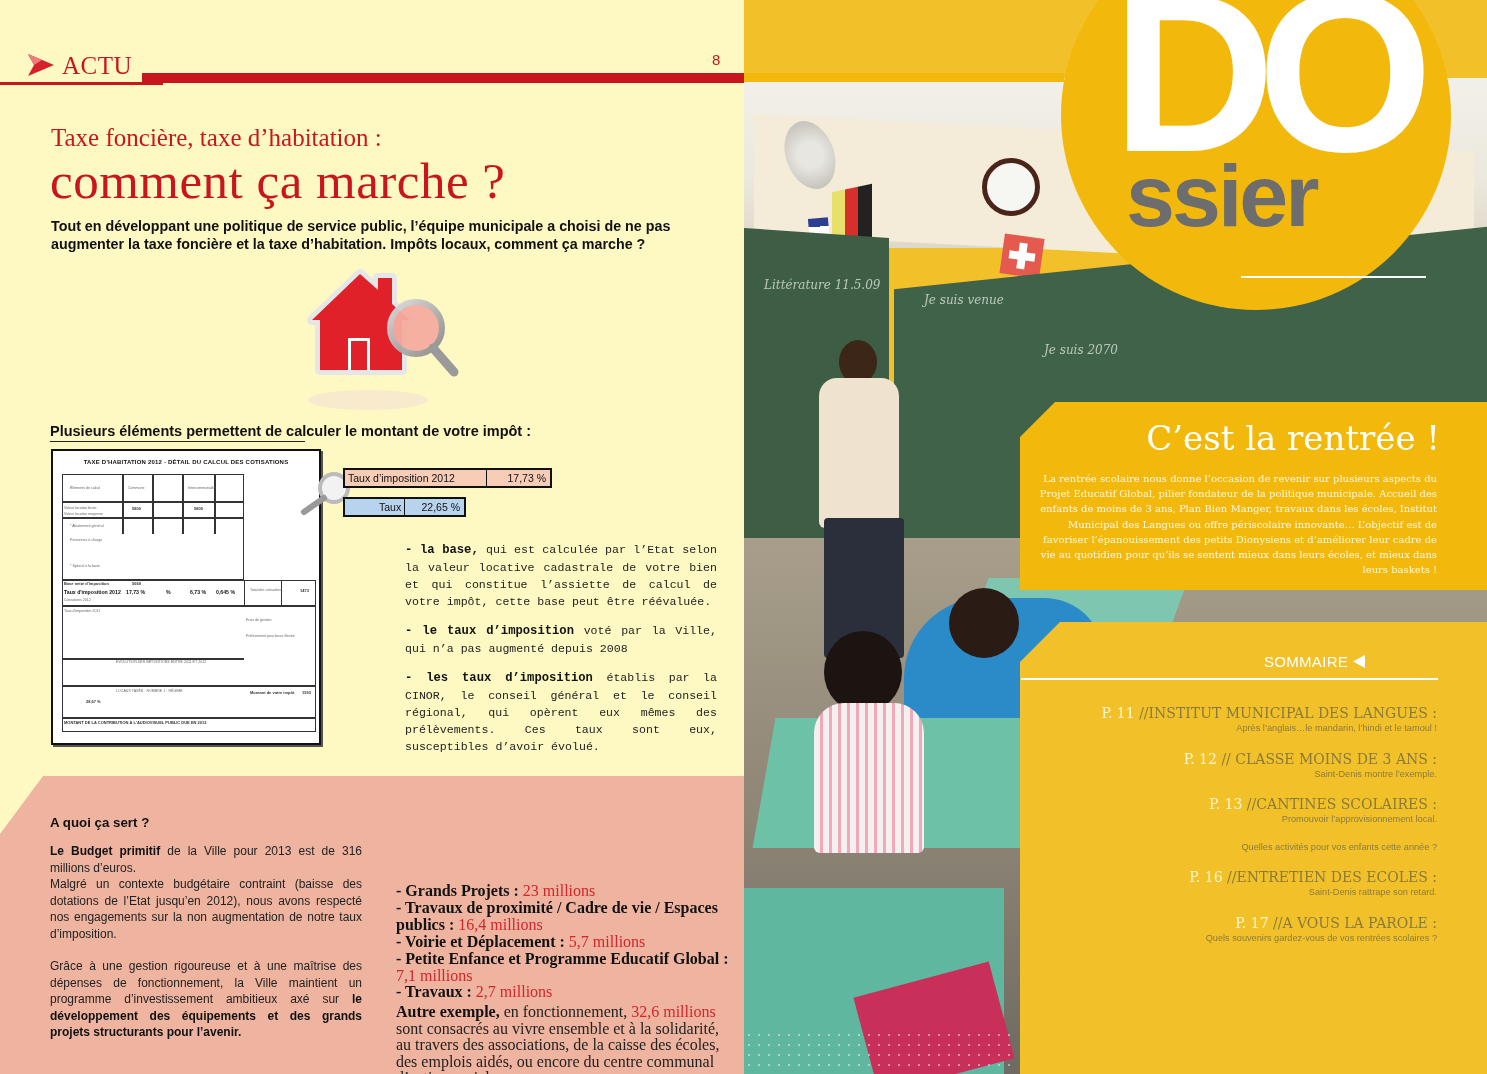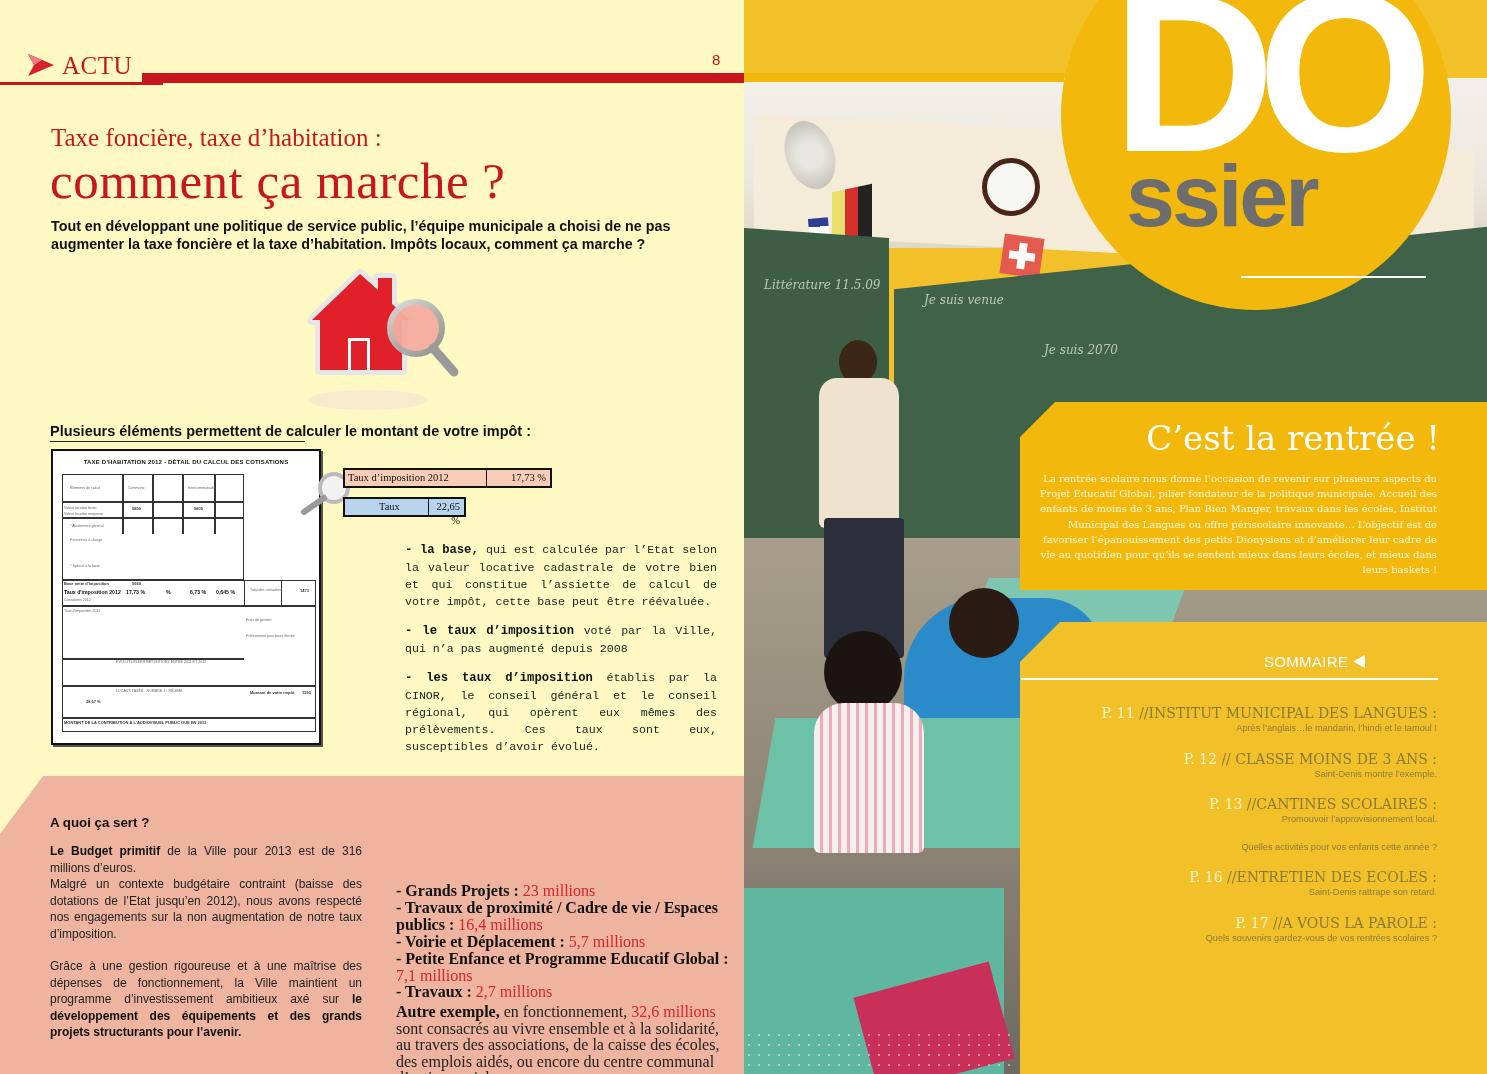--- a/index.html
+++ b/index.html
@@ -28,27 +28,27 @@
   .tax-form { position: absolute; left: 51px; top: 449px; width: 270px; height: 296px; border: 2px solid #111; background: #fff; box-shadow: 2px 2px 0 #555; padding: 3px; }
   .tax-form-title { font-family: "Liberation Sans", sans-serif; font-size: 6px; font-weight: bold; text-align: center; margin: 5px 0 3px; letter-spacing: 0.2px; }
   .form-grid { position: relative; width: 262px; height: 272px; }
   .form-grid .cell { position: absolute; border: 0.6px solid #333; }
   .form-grid .txt { position: absolute; font-family: "Liberation Sans", sans-serif; font-size: 3.6px; color: #666; white-space: nowrap; }
   .form-grid .txtb { position: absolute; font-family: "Liberation Sans", sans-serif; font-size: 4px; font-weight: bold; color: #333; white-space: nowrap; }
   .form-grid .big { font-size: 5.2px; color: #111; }
 
   .magnifier-small { position: absolute; left: 298px; top: 470px; width: 52px; height: 48px; }
 
-  .rate-box { position: absolute; font-family: Liberation Serif, serif; font-size: 10.5px; color: #111; display: flex; border: 2px solid #111; }
+  .rate-box { position: absolute; font-family: Liberation Sans, sans-serif; font-size: 10.5px; color: #111; display: flex; border: 2px solid #111; }
   .rate-box .lbl, .rate-box .val { padding: 1px 3px; height: 16px; line-height: 14px; }
   .rate-1 { left: 343px; top: 468px; width: 209px; background: #f7cdb8; }
   .rate-1 .lbl { width: 142px; border-right: 1.5px solid #111; }
   .rate-1 .val { flex: 1; text-align: right; padding-right: 4px; }
   .rate-2 { left: 343px; top: 497px; width: 123px; background: #b8d3ee; }
-  .rate-2 .lbl { width: 84px; border-right: 1.5px solid #111; padding-left: 34px; }
+  .rate-2 .lbl { width: 60px; border-right: 1.5px solid #111; padding-left: 34px; }
   .rate-2 .val { flex: 1; text-align: right; padding-right: 4px; }
 
   .bullets { position: absolute; left: 405px; top: 541px; width: 312px; font-family: Liberation Mono, monospace; font-size: 11.6px; line-height: 17px; color: #222; text-align: justify; }
   .bullets p { margin-bottom: 12px; }
   .bullets b { font-size: 12.2px; color: #111; }
 
   
   .salmon { position: absolute; left: 0; top: 776px; width: 744px; height: 298px; background: #eeb4a0; clip-path: polygon(43px 0, 744px 0, 744px 298px, 0 298px, 0 58px); }
   .quoi-title { position: absolute; left: 50px; top: 815px; font-family: "Liberation Sans", sans-serif; font-weight: bold; font-size: 13.3px; color: #111; }
   .quoi-col1 { position: absolute; left: 50px; top: 843px; width: 312px; font-family: "Liberation Sans", sans-serif; font-size: 12px; line-height: 16.5px; color: #222; text-align: justify; }

